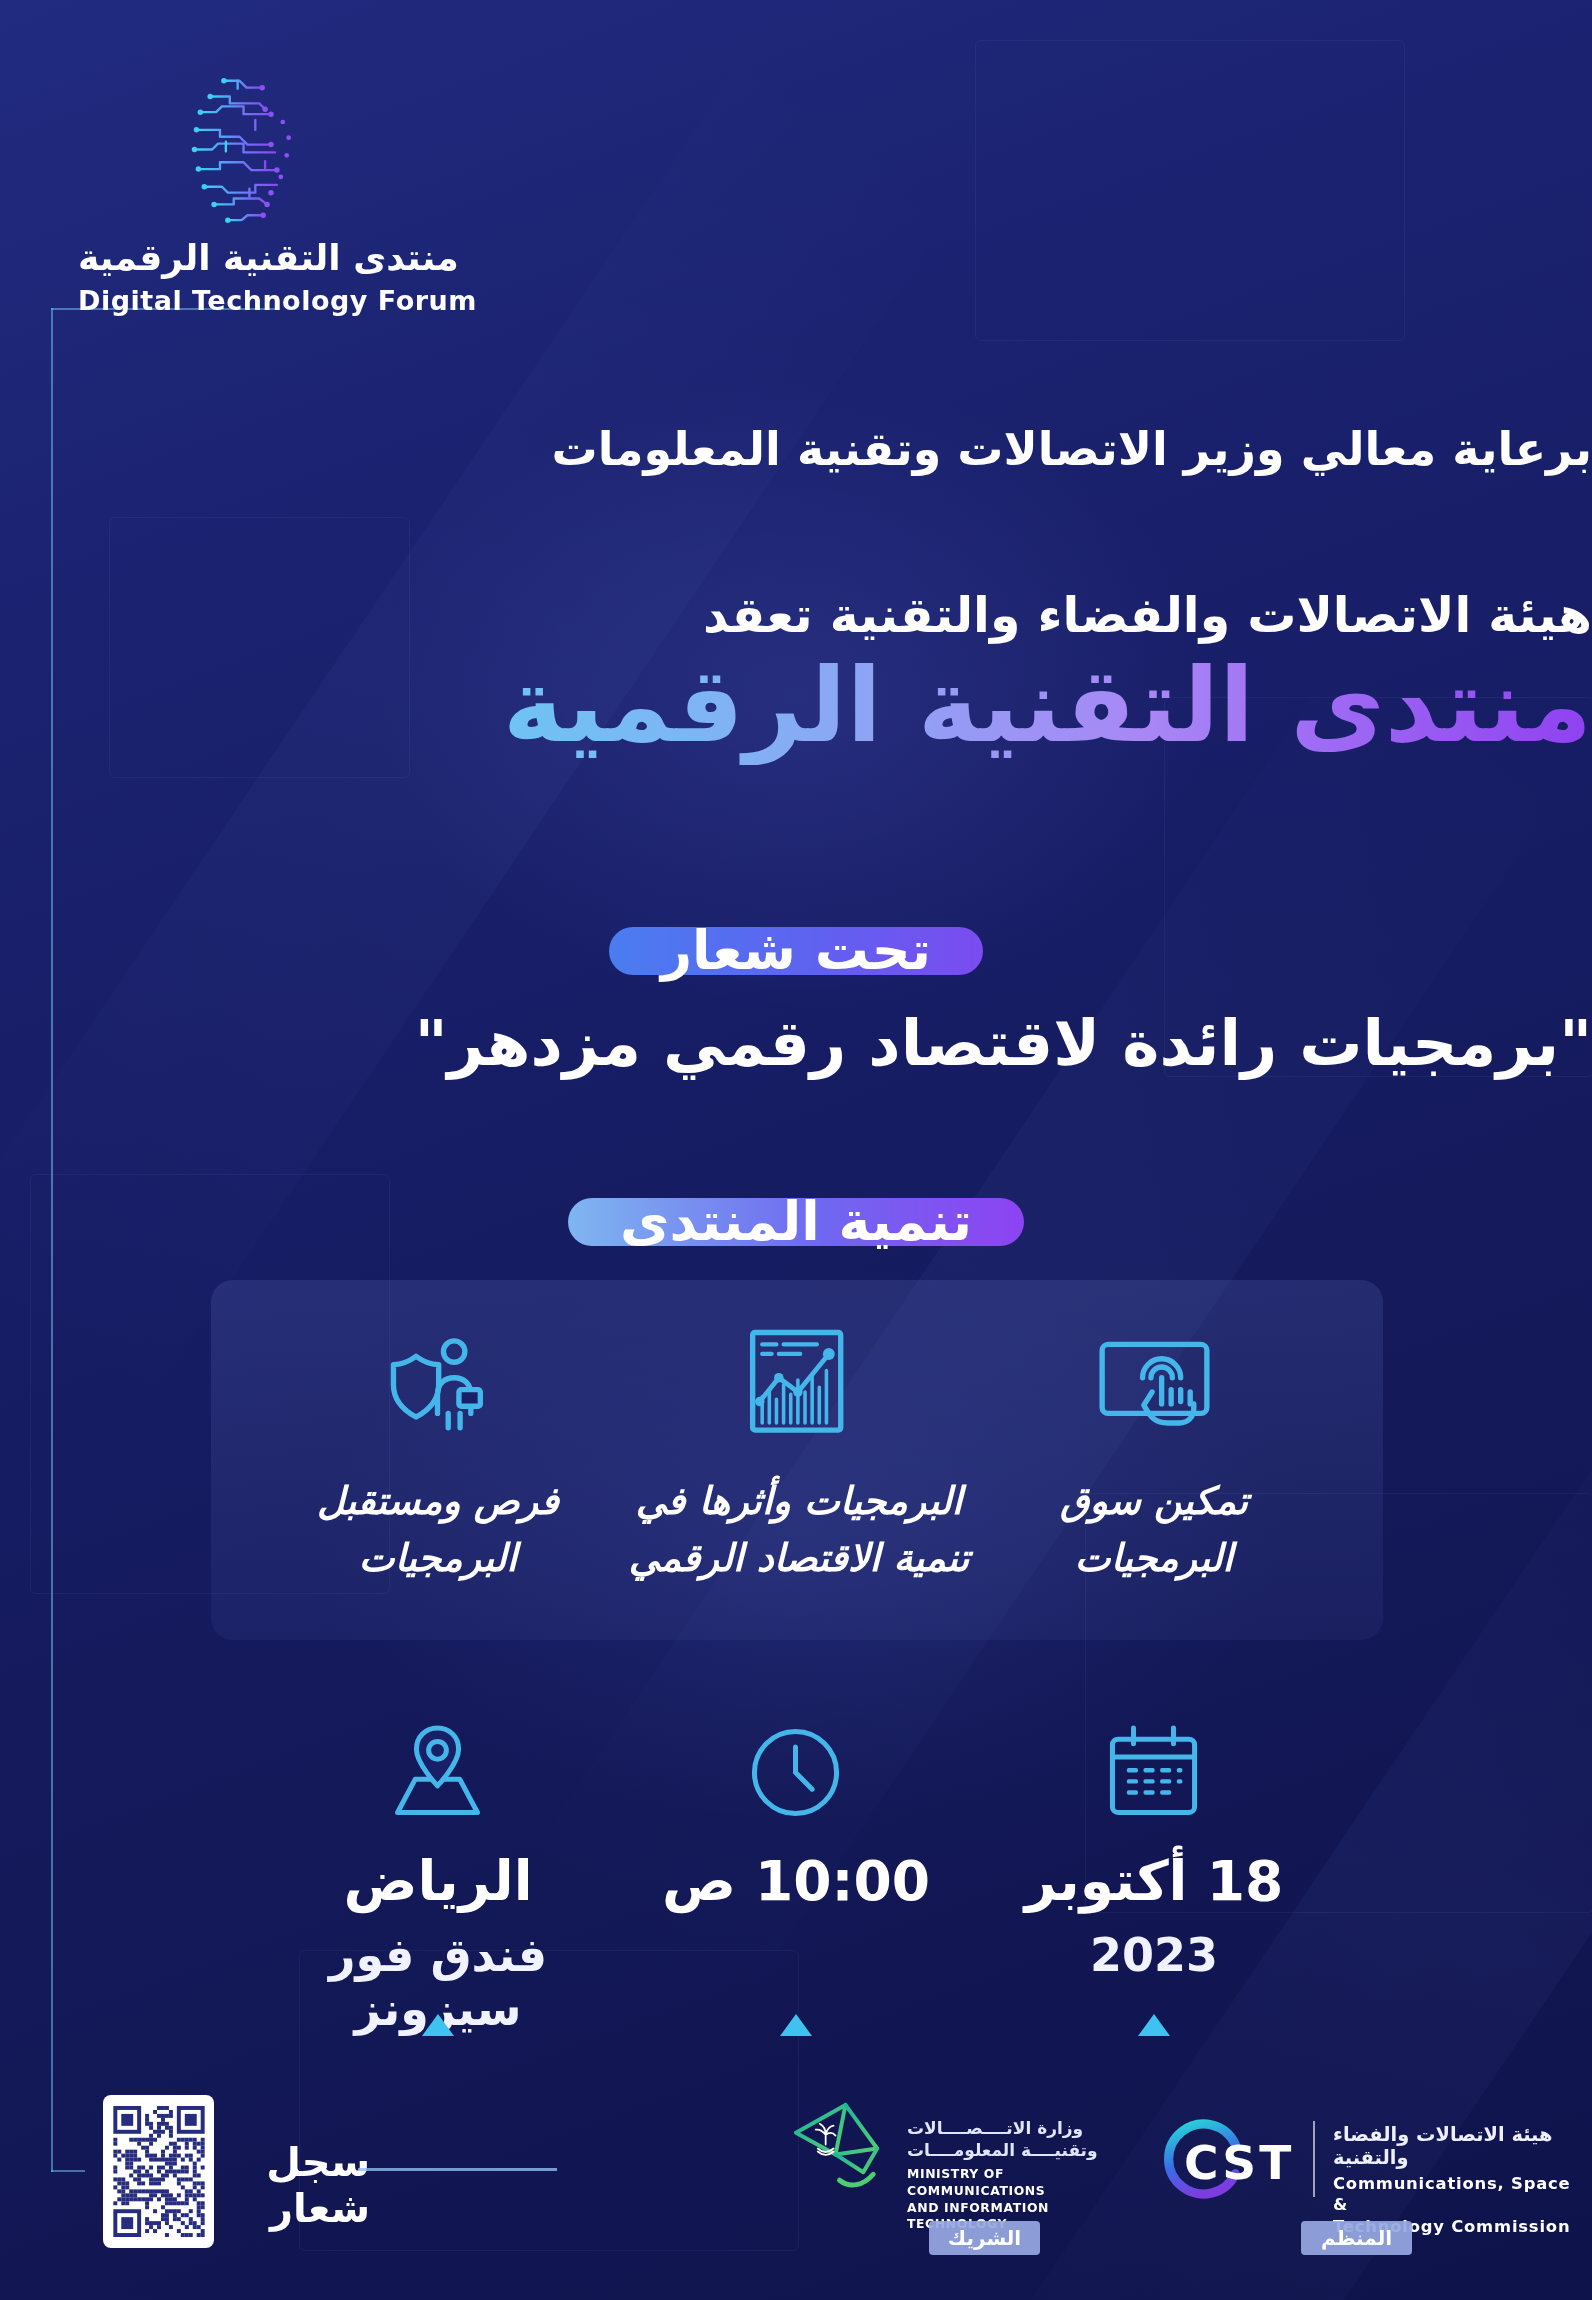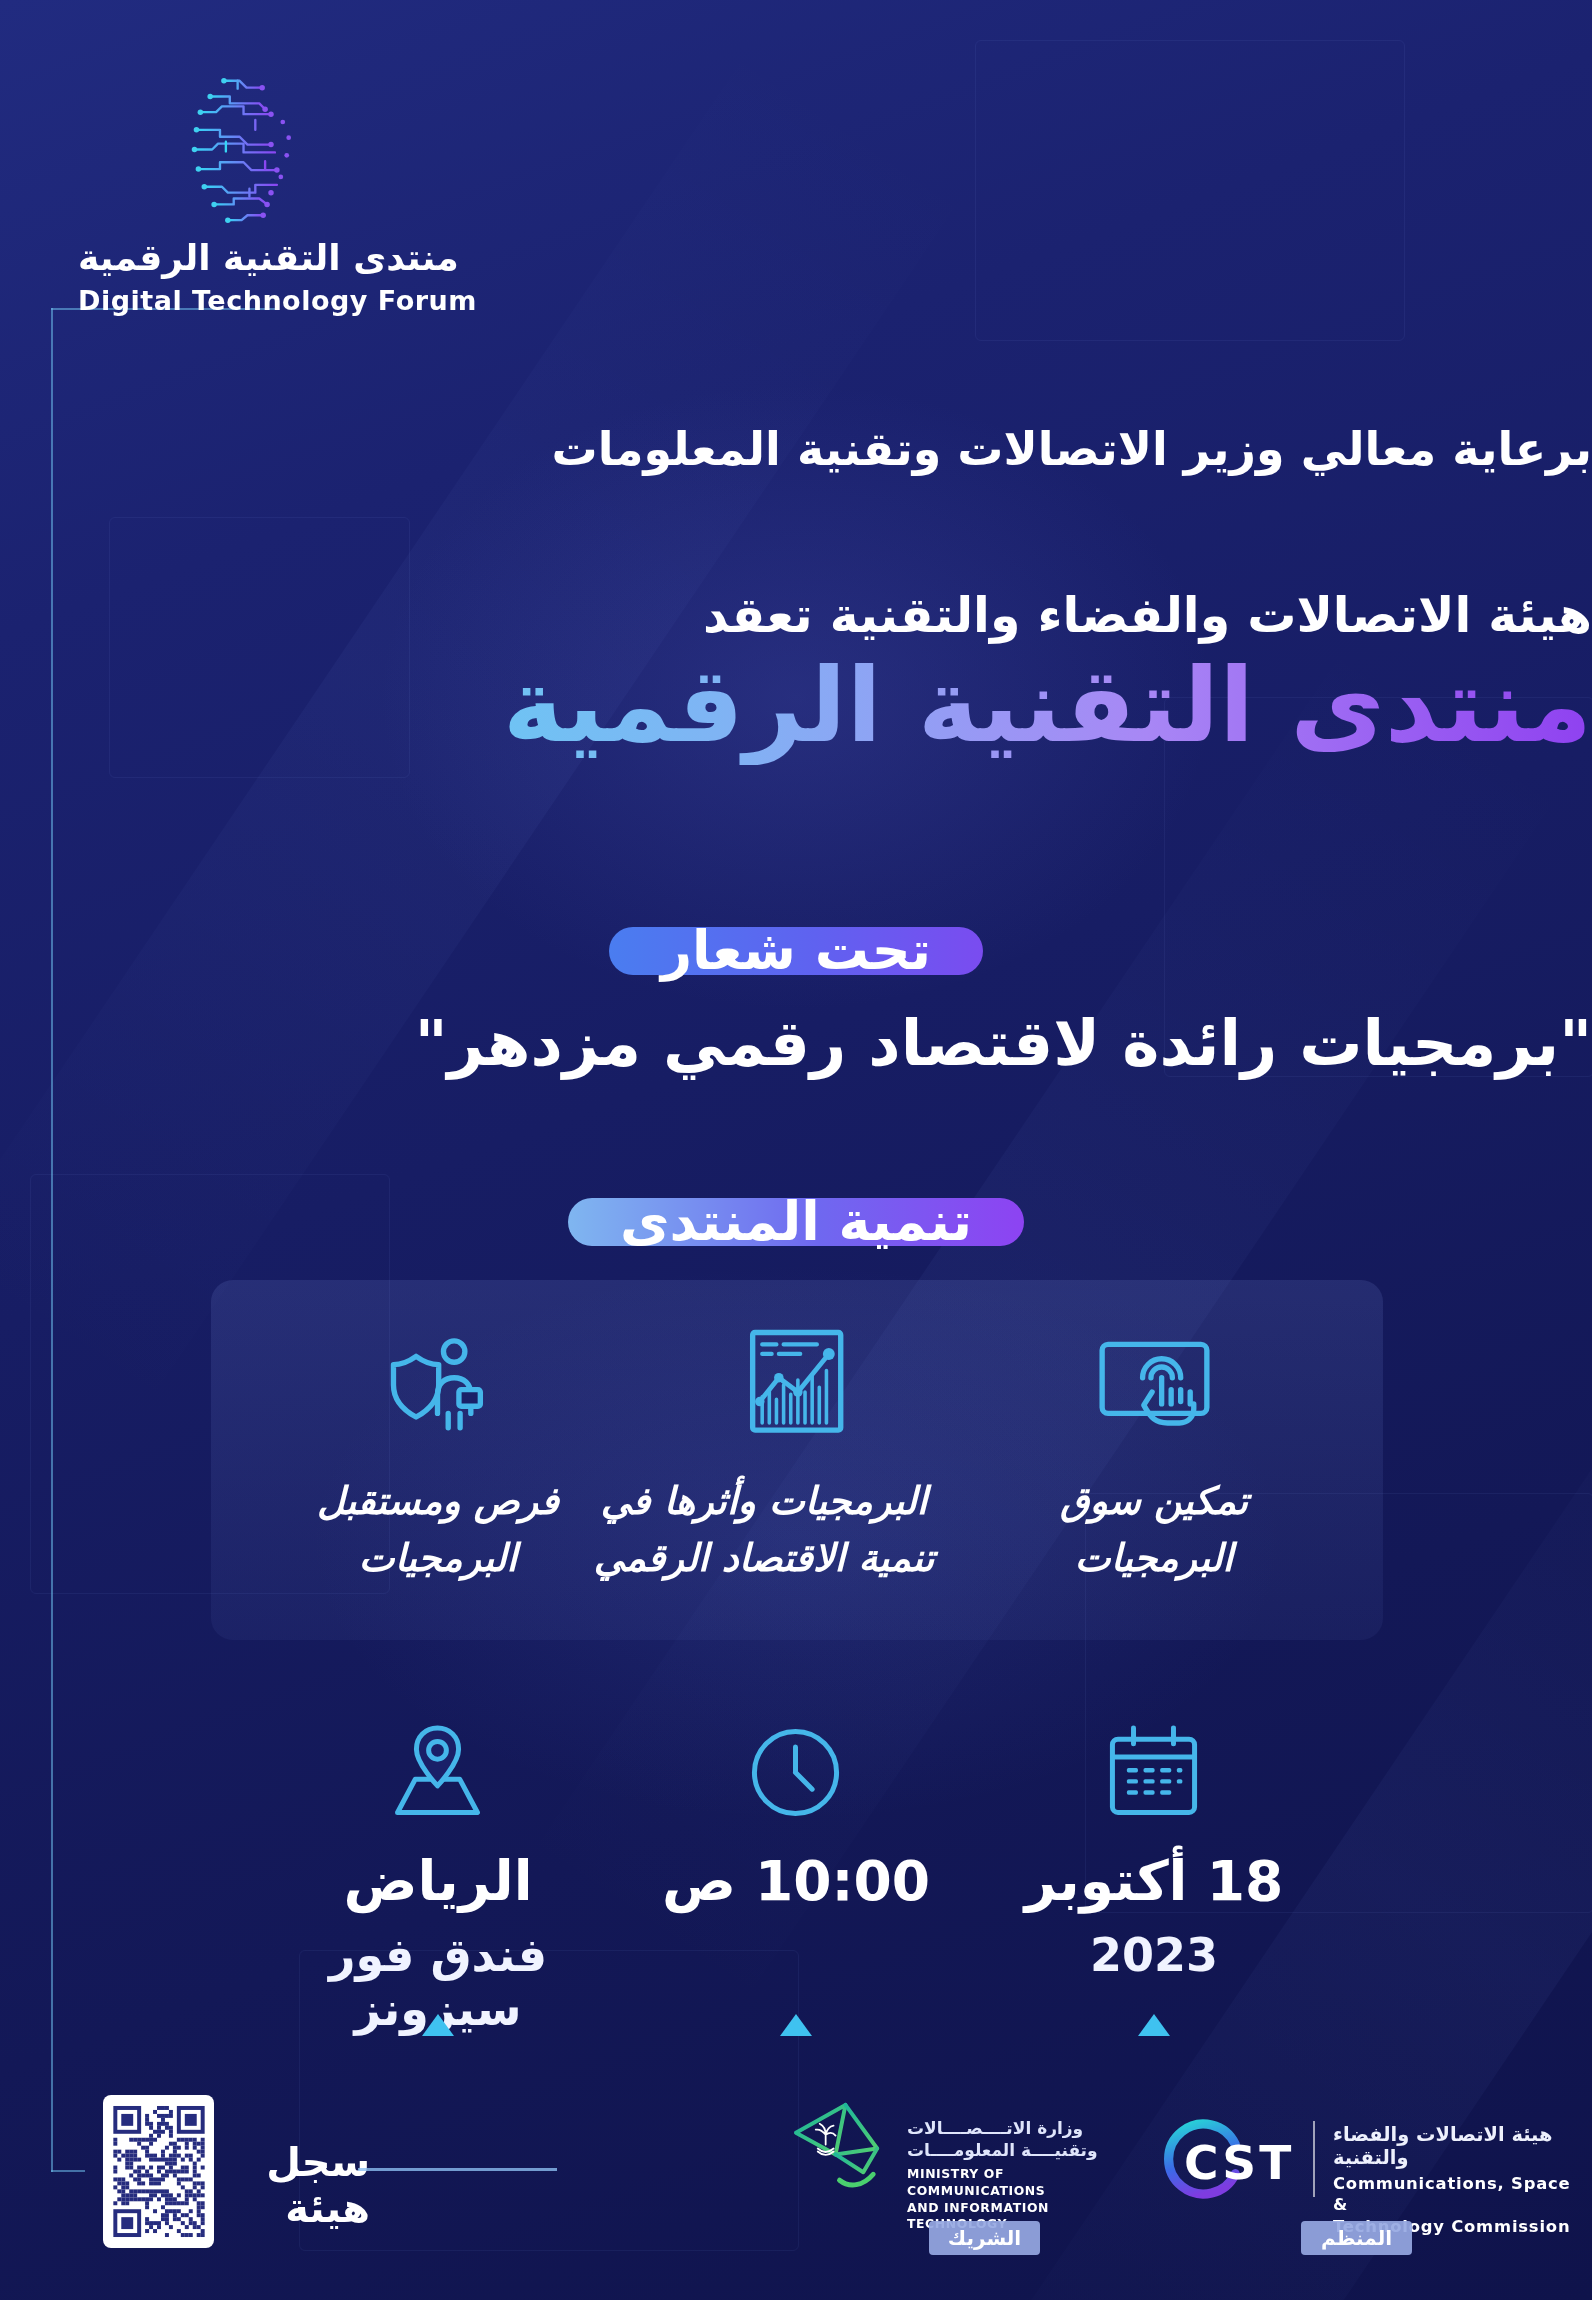--- a/index.html
+++ b/index.html
@@ -52,21 +52,21 @@
   .pill2{top:1198px;}
   .pill2 .pill{background:linear-gradient(90deg,#7fb6f0 0%,#6f68f0 55%,#8d43f2 100%);}
   .slogan{top:1007px;font-size:63px;font-weight:bold;}
   
   .panel{position:absolute;left:211px;top:1280px;width:1172px;height:360px;border-radius:22px;
     background:linear-gradient(180deg,rgba(130,150,230,0.15),rgba(105,125,210,0.08));}
   .topic-icon{position:absolute;top:1323px;}
   .ti-right{left:1095px;} .ti-mid{left:736px;} .ti-left{left:378px;}
   .topic-label{position:absolute;top:1473px;width:398px;text-align:center;
     font-size:38px;font-weight:bold;line-height:1.5;font-style:italic;}
-  .tl-right{left:955px;} .tl-mid{left:565px;} .tl-left{left:239px;}
+  .tl-right{left:955px;} .tl-mid{left:600px;} .tl-left{left:239px;}
   
   .info-icon{position:absolute;top:1717px;}
   .ii-date{left:1098px;} .ii-time{left:740px;} .ii-loc{left:382px;}
   .info-primary{position:absolute;top:1849px;width:398px;text-align:center;font-size:55px;font-weight:bold;}
   .info-secondary{position:absolute;top:1928px;width:398px;text-align:center;font-size:46px;font-weight:bold;color:#f0f3ff;}
   .ip-date,.is-date{left:955px;} .ip-time,.is-time{left:597px;} .ip-loc,.is-loc{left:239px;}
   .tri{position:absolute;top:2014px;width:0;height:0;
     border-left:16px solid transparent;border-right:16px solid transparent;
     border-bottom:22px solid #3fc2f0;}
   .tri-date{left:1138px;} .tri-time{left:780px;} .tri-loc{left:422px;}
@@ -543,21 +543,21 @@
         <rect x="5" y="6" width="20" height="20" fill="#ffffff"></rect>
         <rect x="9" y="10" width="12" height="12" fill="#262c7e"></rect>
         <rect x="65" y="2" width="28" height="28" fill="#262c7e"></rect>
         <rect x="69" y="6" width="20" height="20" fill="#ffffff"></rect>
         <rect x="73" y="10" width="12" height="12" fill="#262c7e"></rect>
         <rect x="1" y="106" width="28" height="28" fill="#262c7e"></rect>
         <rect x="5" y="110" width="20" height="20" fill="#ffffff"></rect>
         <rect x="9" y="114" width="12" height="12" fill="#262c7e"></rect>
       </svg>
   </div>
-  <div class="register" dir="rtl">سجل هيئة</div>
+  <div class="register" dir="rtl">سجل شعار</div>
   <div class="dash"></div>
 
   <svg class="min-logo" width="119" height="103" viewBox="0 0 120 104">
     <defs>
       <linearGradient id="lg2" x1="0" y1="0" x2="1" y2="1">
         <stop offset="0" stop-color="#17b3a0"></stop>
           <stop offset="1" stop-color="#55cf6e"></stop>
       </linearGradient>
     </defs>
     <g stroke="url(#lg2)" stroke-width="4" fill="none" stroke-linejoin="round" stroke-linecap="round">

